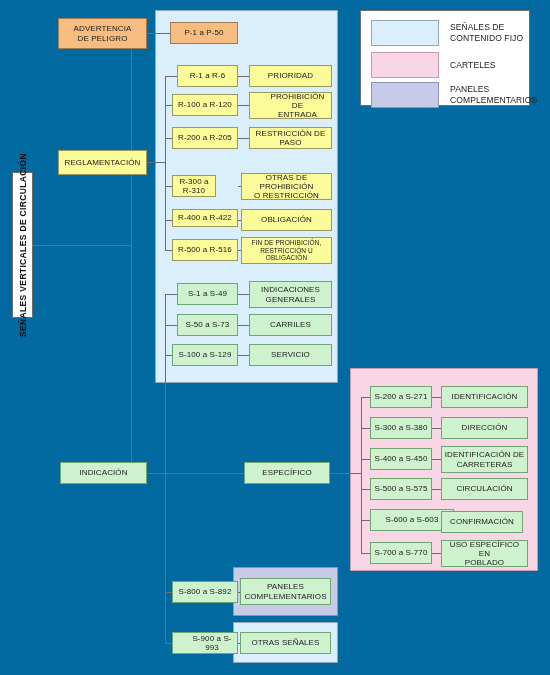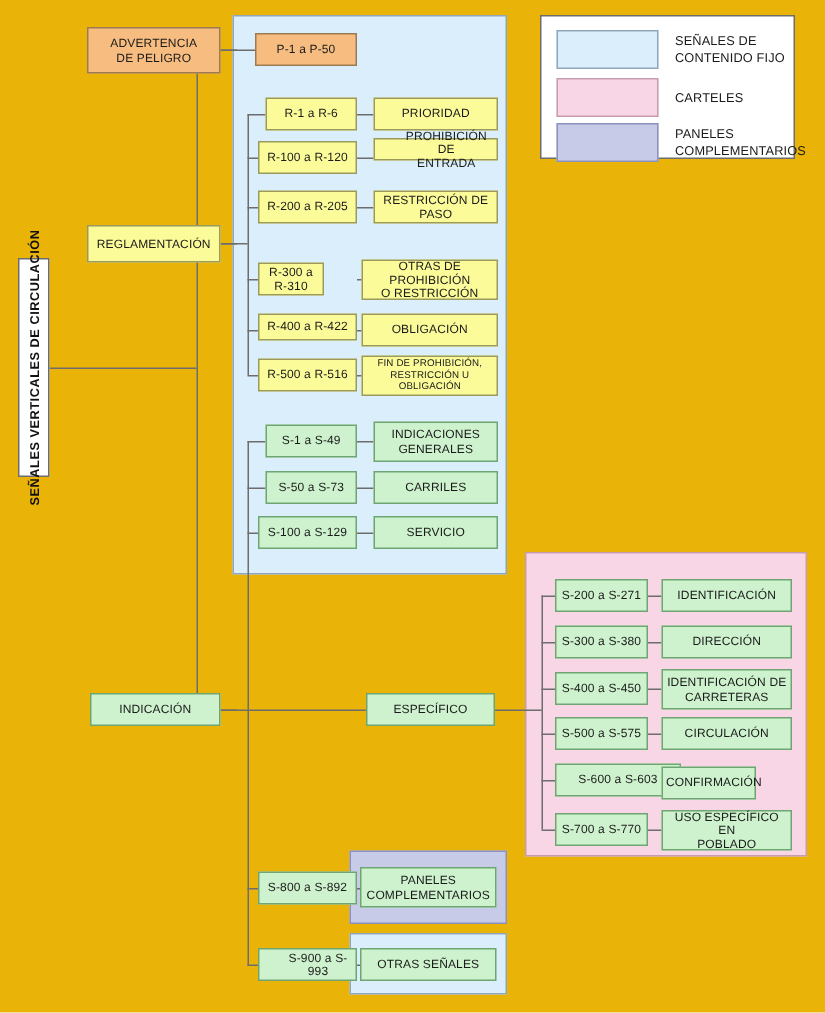--- a/index.html
+++ b/index.html
@@ -8,21 +8,21 @@
     background: #ffffff;
   }
   body {
     font-family: "Liberation Sans", sans-serif;
     -webkit-font-smoothing: antialiased;
   }
   #canvas {
     position: relative;
     width: 550px;
     height: 675px;
-    background: #eab308;
+    background: #0369a1;
     overflow: hidden;
     text-decoration: underline;
   }
   
   .node {
     position: absolute;
     box-sizing: border-box;
     display: flex;
     align-items: center;
     justify-content: center;
@@ -223,21 +223,21 @@
   <div class="node yellow fs8" style="left:172px; top:209px; width:66px; height:18px;">
     <span>R-400 a R-422</span>
   </div>
   <div class="node yellow fs8" style="left:172px; top:239px; width:66px; height:22px;">
     <span>R-500 a R-516</span>
   </div>
 
   <div class="node yellow fs8" style="left:249px; top:65px; width:83px; height:22px;">
     <span>PRIORIDAD</span>
   </div>
-  <div class="node yellow fs8" style="left:249px; top:92px; width:83px; height:15px;padding-left:16px;">
+  <div class="node yellow fs8" style="left:249px; top:92px; width:83px; height:27px;padding-left:16px;">
     <span>
       <span>PROHIBICIÓN DE</span>
       <span>ENTRADA</span>
     </span>
   </div>
   <div class="node yellow fs8" style="left:249px; top:127px; width:83px; height:22px;">
     <span>RESTRICCIÓN DE PASO</span>
   </div>
   <div class="node yellow fs8" style="left:241px; top:173px; width:91px; height:27px;">
     <span>
@@ -305,21 +305,21 @@
   </div>
   <div class="node green fs8" style="left:441px; top:446px; width:87px; height:27px;">
     <span>
       <span>IDENTIFICACIÓN DE</span>
       <span>CARRETERAS</span>
     </span>
   </div>
   <div class="node green fs8" style="left:441px; top:478px; width:87px; height:22px;">
     <span>CIRCULACIÓN</span>
   </div>
-  <div class="node green fs8" style="left:441px; top:511px; width:63px; height:22px;">
+  <div class="node green fs8" style="left:441px; top:511px; width:82px; height:22px;">
     <span>CONFIRMACIÓN</span>
   </div>
   <div class="node green fs8" style="left:441px; top:540px; width:87px; height:27px;">
     <span>
       <span>USO ESPECÍFICO EN</span>
       <span>POBLADO</span>
     </span>
   </div>
 
   <div class="node green fs8" style="left:172px; top:581px; width:66px; height:22px;">

